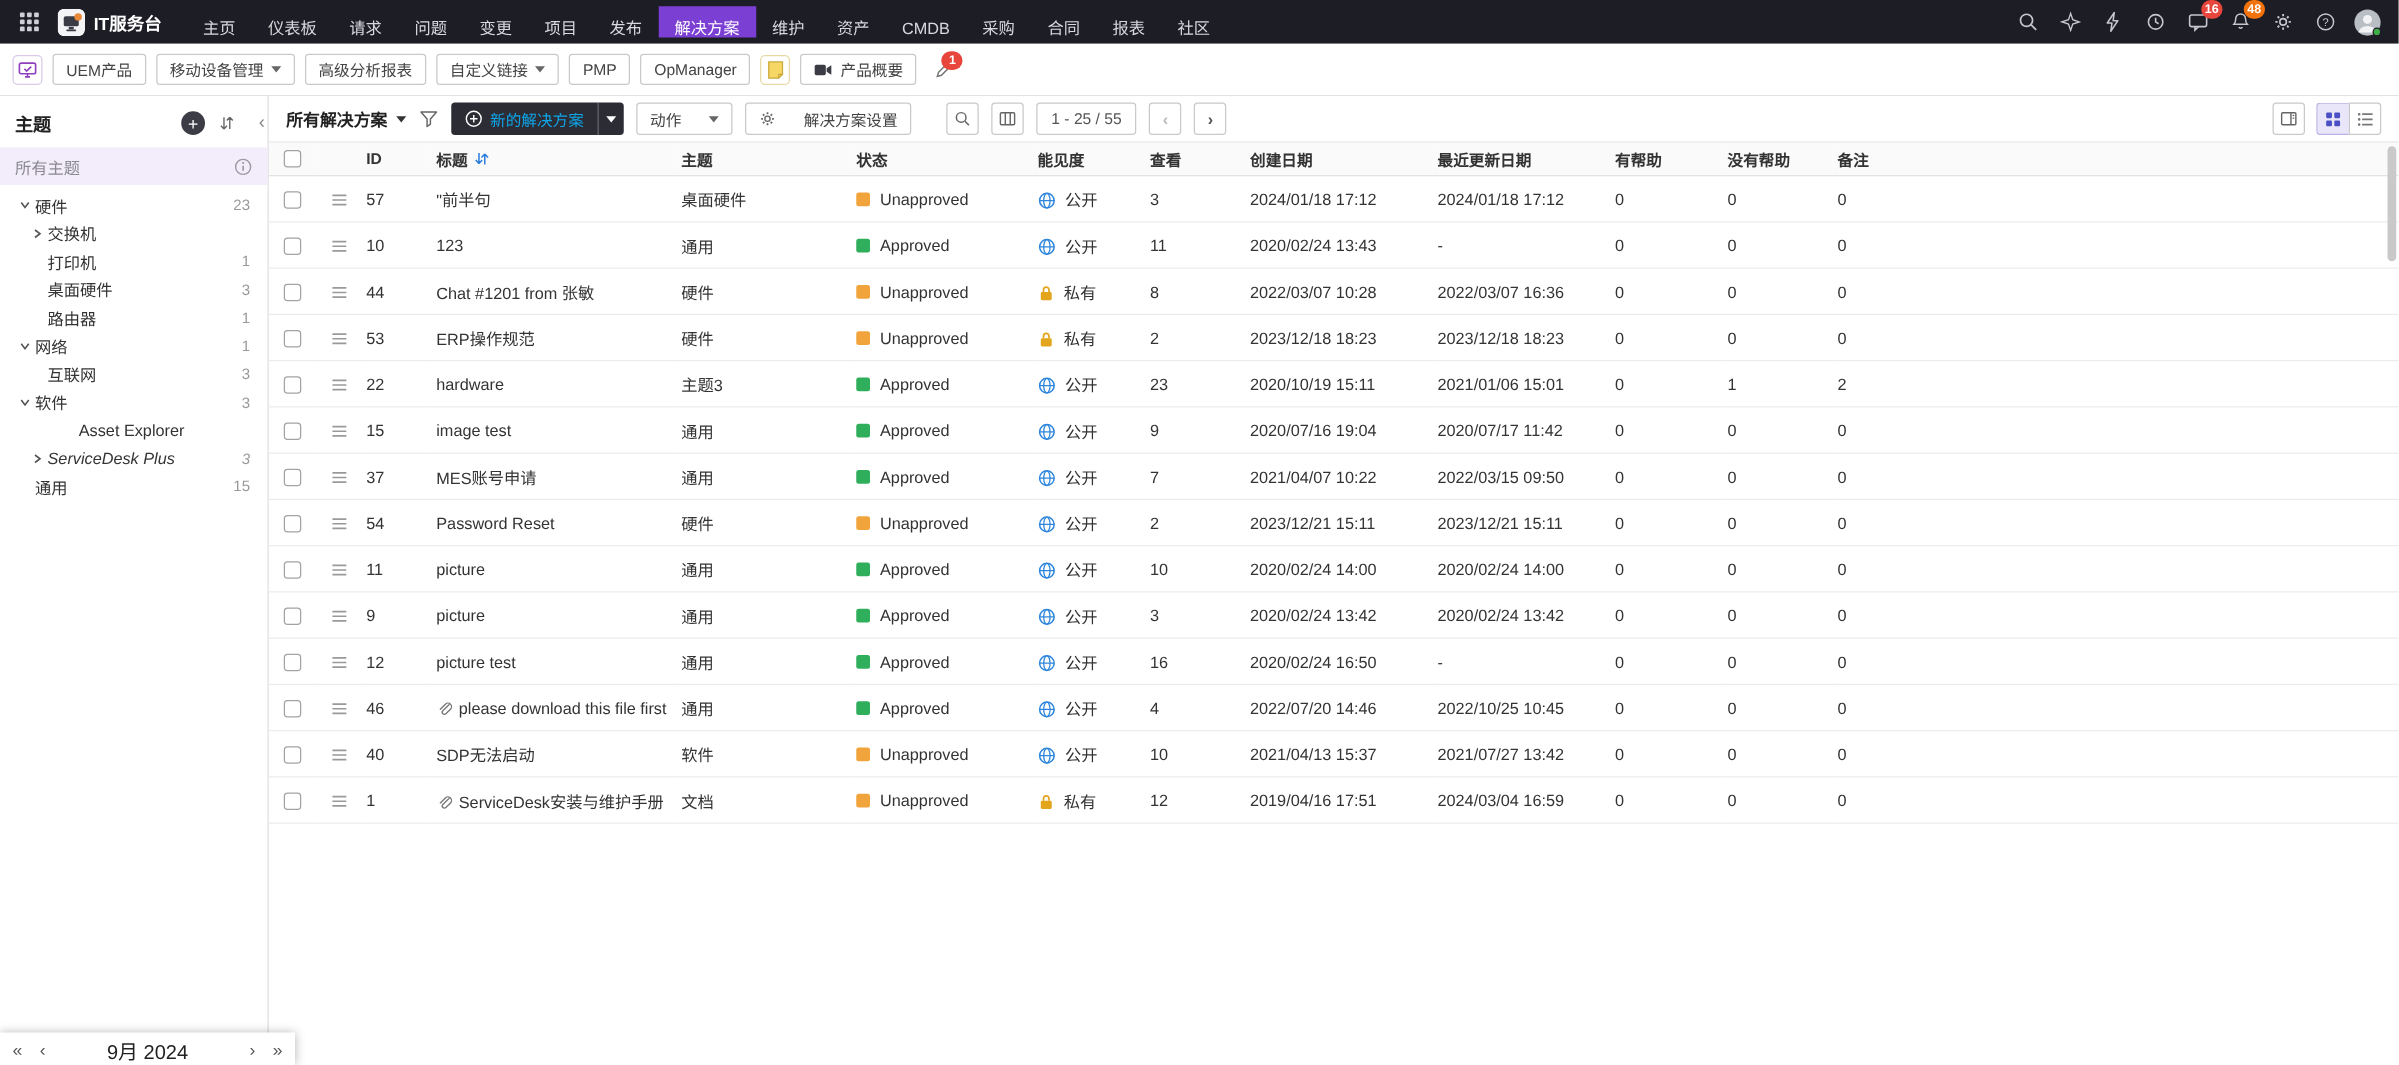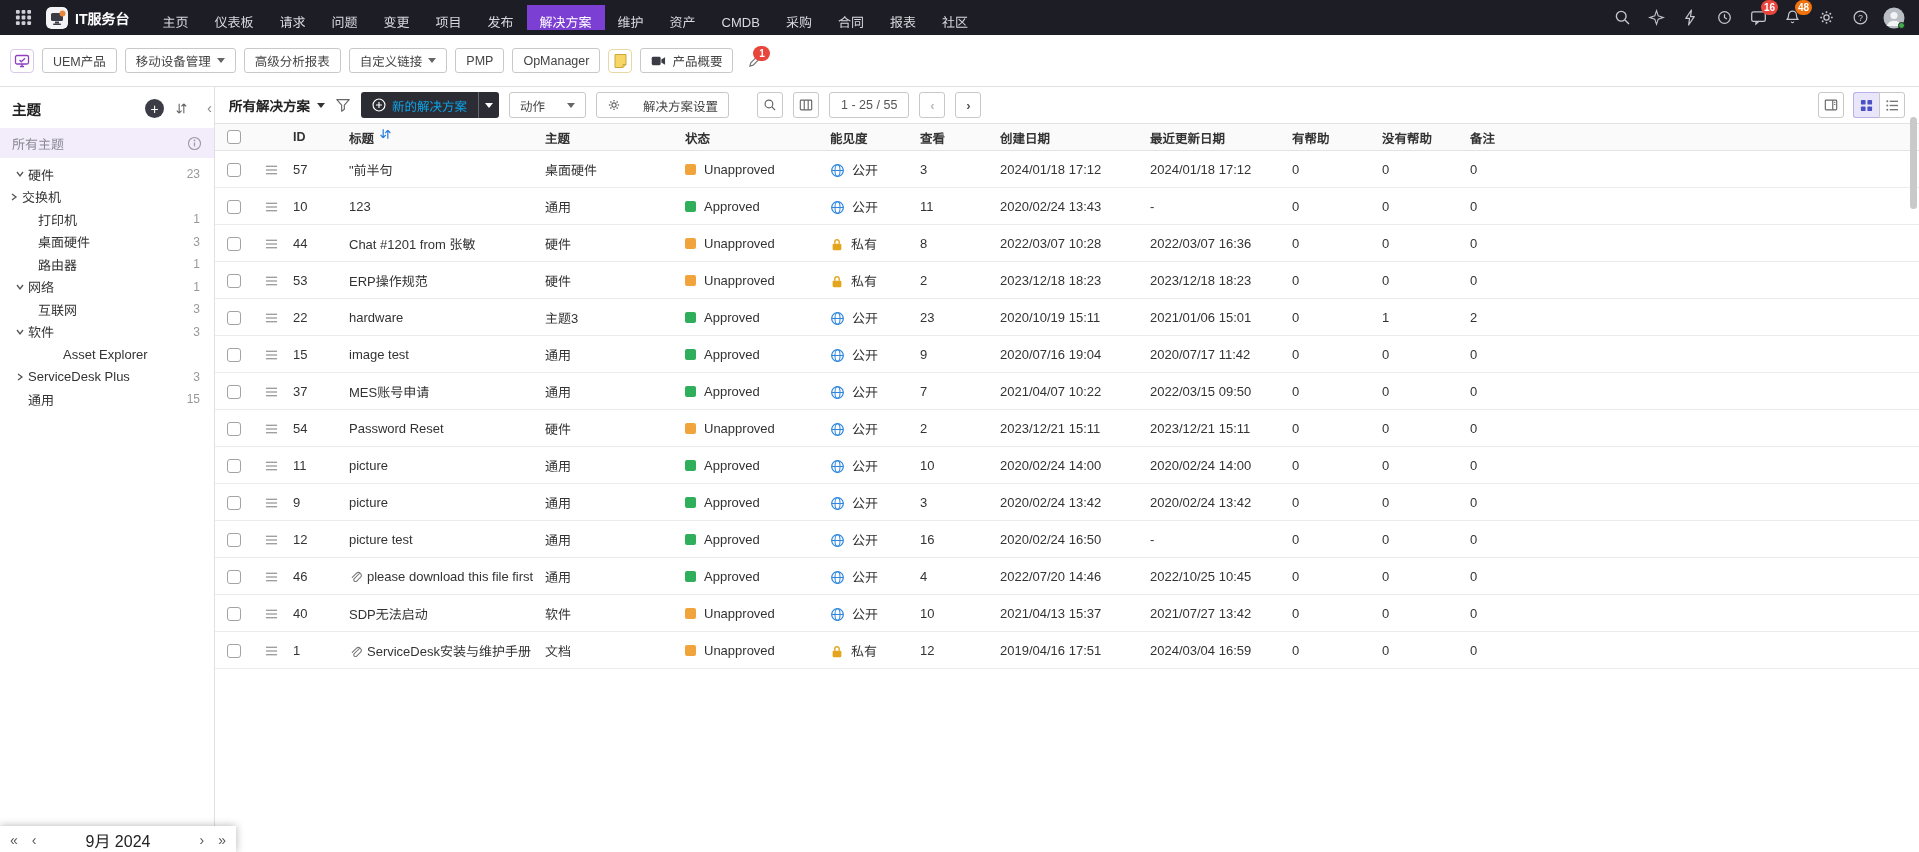--- a/index.html
+++ b/index.html
@@ -13,21 +13,21 @@
   .app-title{font-size:14px;font-weight:bold;color:#fff;margin-right:20px;white-space:nowrap}
   .nav-items{display:flex;height:25px}
   .nav-item{padding:0 13px;line-height:35px;cursor:pointer;white-space:nowrap;color:#d8d8de;font-size:13px}
   .nav-item.active{background:#7c3fd4;color:#fff}
   .nav-right{margin-left:auto;display:flex;align-items:center;gap:8px}
   .nav-icon{width:26px;height:26px;display:flex;align-items:center;justify-content:center;color:#c6c6cd;position:relative;cursor:pointer}
   .badge{position:absolute;top:-5px;right:-7px;min-width:17px;height:15px;border-radius:8px;font-size:10px;line-height:15px;text-align:center;color:#fff;padding:0 3px;font-weight:bold}
   .badge.red{background:#e8453c}
   .badge.orange{background:#f2720c}
   
-  .quickbar{height:52px;border-bottom:1px solid #e2e2e2;display:flex;align-items:center;gap:8px;padding:12px 10px;background:#fff}
+  .quickbar{height:42px;border-bottom:1px solid #e2e2e2;display:flex;align-items:center;gap:8px;padding:12px 10px;background:#fff}
   .qb-icon{width:24px;height:24px;border:1px solid #d9c9ea;border-radius:4px;display:flex;align-items:center;justify-content:center;cursor:pointer;background:#fff}
   .qb-btn{display:inline-flex;align-items:center;gap:6px;border:1px solid #c9c9c9;border-radius:3px;background:#fff;height:25px;padding:0 10px;font-size:12.5px;color:#444;font-family:inherit;cursor:pointer;white-space:nowrap}
   .caret{width:0;height:0;border-left:4px solid transparent;border-right:4px solid transparent;border-top:5px solid #666;display:inline-block}
   .pencil-wrap{position:relative;margin-left:2px;width:24px;height:24px;display:flex;align-items:center;justify-content:center;cursor:pointer}
   .pencil-wrap .badge{top:-3px;right:-3px}
   
   .content{display:flex;height:783px}
   .sidebar{width:215px;border-right:1px solid #e0e0e0;position:relative;flex-shrink:0;background:#fff}
   .sb-head{display:flex;align-items:center;padding:11px 26px 9px 12px;gap:11px}
   .sb-title{font-size:14.5px;font-weight:bold;color:#222}
@@ -58,21 +58,21 @@
   .toolbar-right{margin-left:auto;display:flex;align-items:center;gap:9px}
   .view-toggle{display:flex}
   .view-toggle .icon-sq{border-radius:0}
   .view-toggle .icon-sq:first-child{border-radius:3px 0 0 3px;border-right:none}
   .view-toggle .icon-sq:last-child{border-radius:0 3px 3px 0}
   .icon-sq.active{background:#e9e6f9;border-color:#b9b2e8;color:#4b51c5}
   
   .table-wrap{flex:1;overflow:hidden}
   table{width:100%;border-collapse:collapse;table-layout:fixed}
   thead th{height:27px;background:#fafafa;border-top:1px solid #e3e3e3;border-bottom:1px solid #e3e3e3;font-size:12.5px;font-weight:bold;color:#333;text-align:left;padding:0 4px;white-space:nowrap}
-  thead th .th-inner{display:flex;gap:5px}
+  thead th .th-inner{display:flex;align-items:center;gap:5px}
   tbody td{height:37px;border-bottom:1px solid #ececec;font-size:13px;color:#333;padding:0 4px;white-space:nowrap;overflow:hidden}
   .col-check,.td-check{text-align:center}
   .td-drag{text-align:center}
   .checkbox{display:inline-block;width:14px;height:14px;border:1.5px solid #a3a3a3;border-radius:3px;background:#fff;vertical-align:middle;cursor:pointer}
   .drag{display:inline-flex;cursor:grab;vertical-align:middle}
   .cell-status .status-square{width:11px;height:11px;display:inline-block;border-radius:2px;margin-right:8px;vertical-align:-1px}
   .vis-icon{display:inline-flex;vertical-align:-3px;margin-right:7px}
   .clip{display:inline-flex;vertical-align:-3px;margin-right:5px}
   .cell-title{cursor:pointer}
   
@@ -275,21 +275,21 @@
     <div class="tree" id="tree">
         <div class="tree-row" style="padding-left: 12px;">
           <span class="expander open">
             <svg width="8" height="8" viewBox="0 0 8 8">
               <path d="M2 1 L6 4 L2 7" fill="none" stroke="#555" stroke-width="1.3"></path>
             </svg>
           </span>
           <span class="tree-label">硬件</span>
           <span class="tree-count">23</span>
         </div>
-        <div class="tree-row" style="padding-left: 6px; justify-content: center;">
+        <div class="tree-row" style="padding-left: 22px; justify-content: center;">
           <span class="expander">
             <svg width="8" height="8" viewBox="0 0 8 8">
               <path d="M2 1 L6 4 L2 7" fill="none" stroke="#555" stroke-width="1.3"></path>
             </svg>
           </span>
           <span class="tree-label">交换机</span>
           <span class="tree-count"></span>
         </div>
         <div class="tree-row" style="padding-left: 22px;">
           <span class="expander"></span>
@@ -327,21 +327,21 @@
             </svg>
           </span>
           <span class="tree-label">软件</span>
           <span class="tree-count">3</span>
         </div>
         <div class="tree-row" style="padding-left: 22px; gap: 25px;">
           <span class="expander"></span>
           <span class="tree-label">Asset Explorer</span>
           <span class="tree-count"></span>
         </div>
-        <div class="tree-row" style="padding-left: 12px;">
+        <div class="tree-row" style="padding-left: 22px; font-style: italic;">
           <span class="expander">
             <svg width="8" height="8" viewBox="0 0 8 8">
               <path d="M2 1 L6 4 L2 7" fill="none" stroke="#555" stroke-width="1.3"></path>
             </svg>
           </span>
           <span class="tree-label">ServiceDesk Plus</span>
           <span class="tree-count">3</span>
         </div>
         <div class="tree-row" style="padding-left: 12px;">
           <span class="expander"></span>

